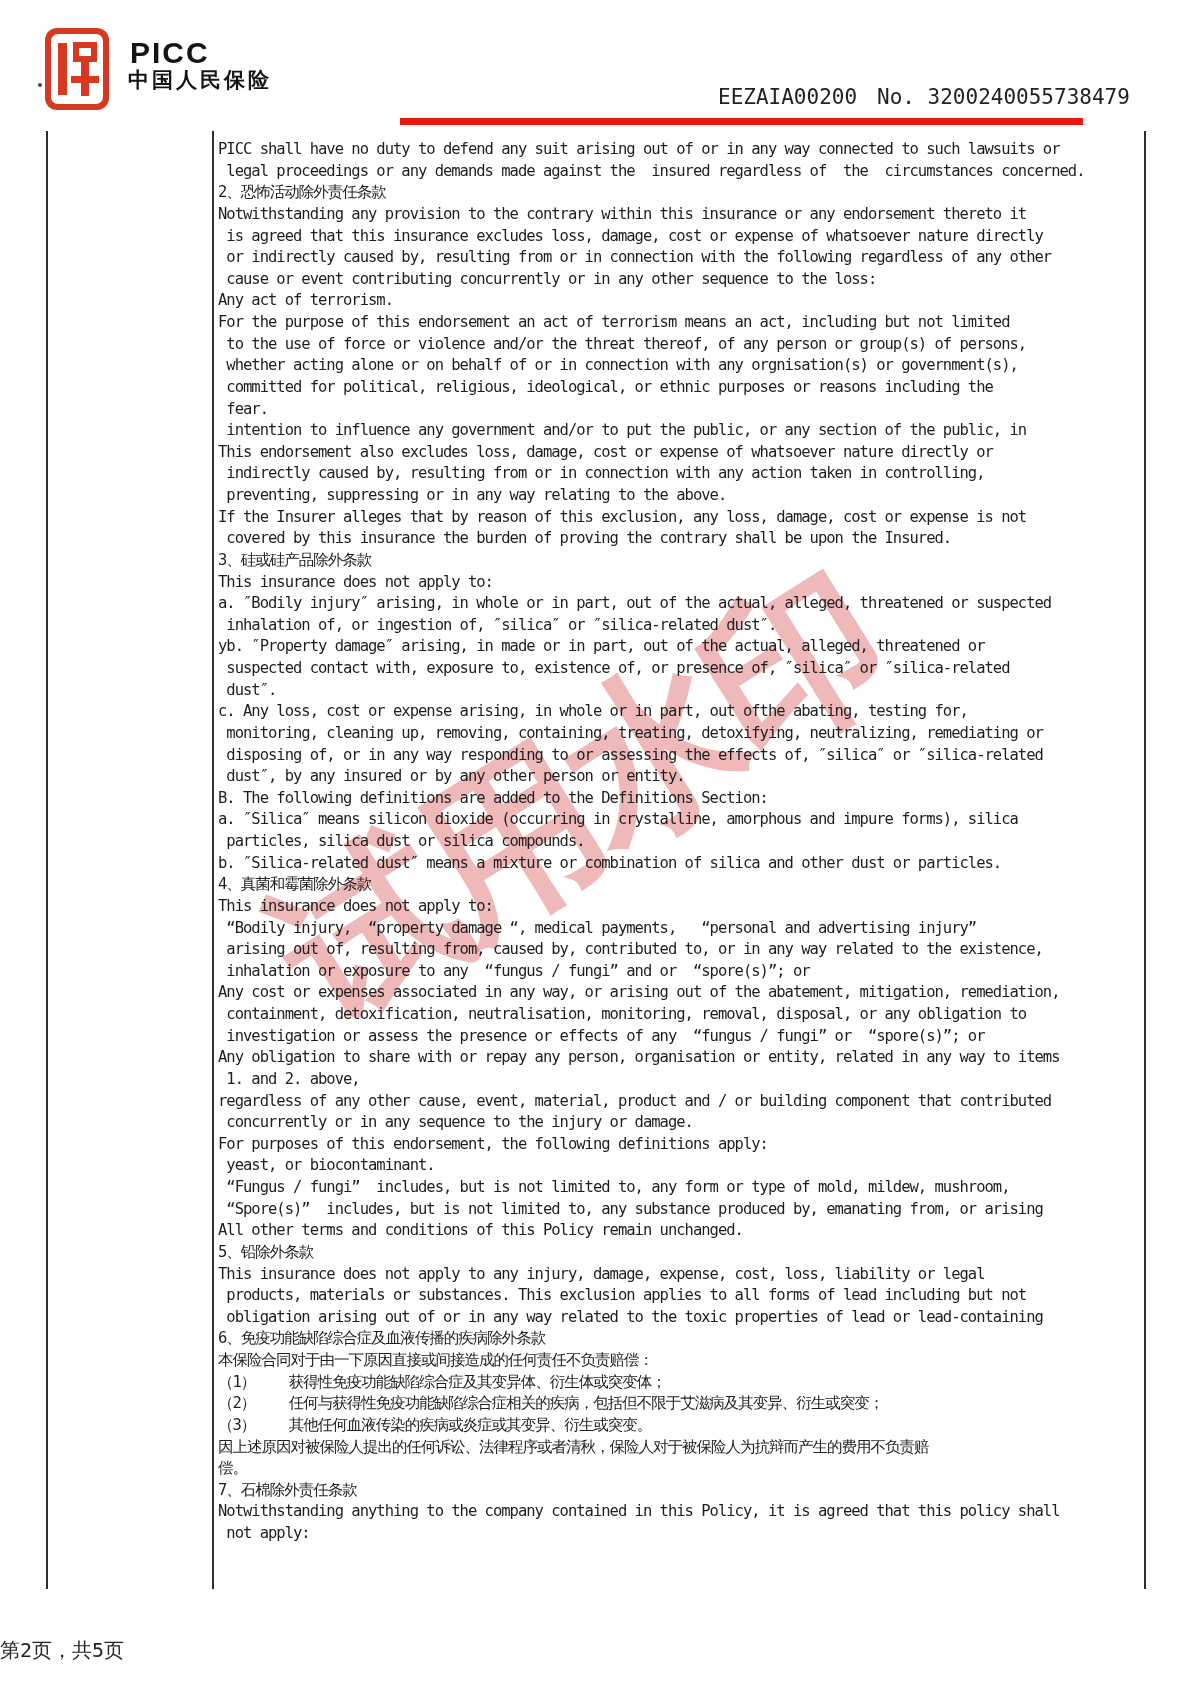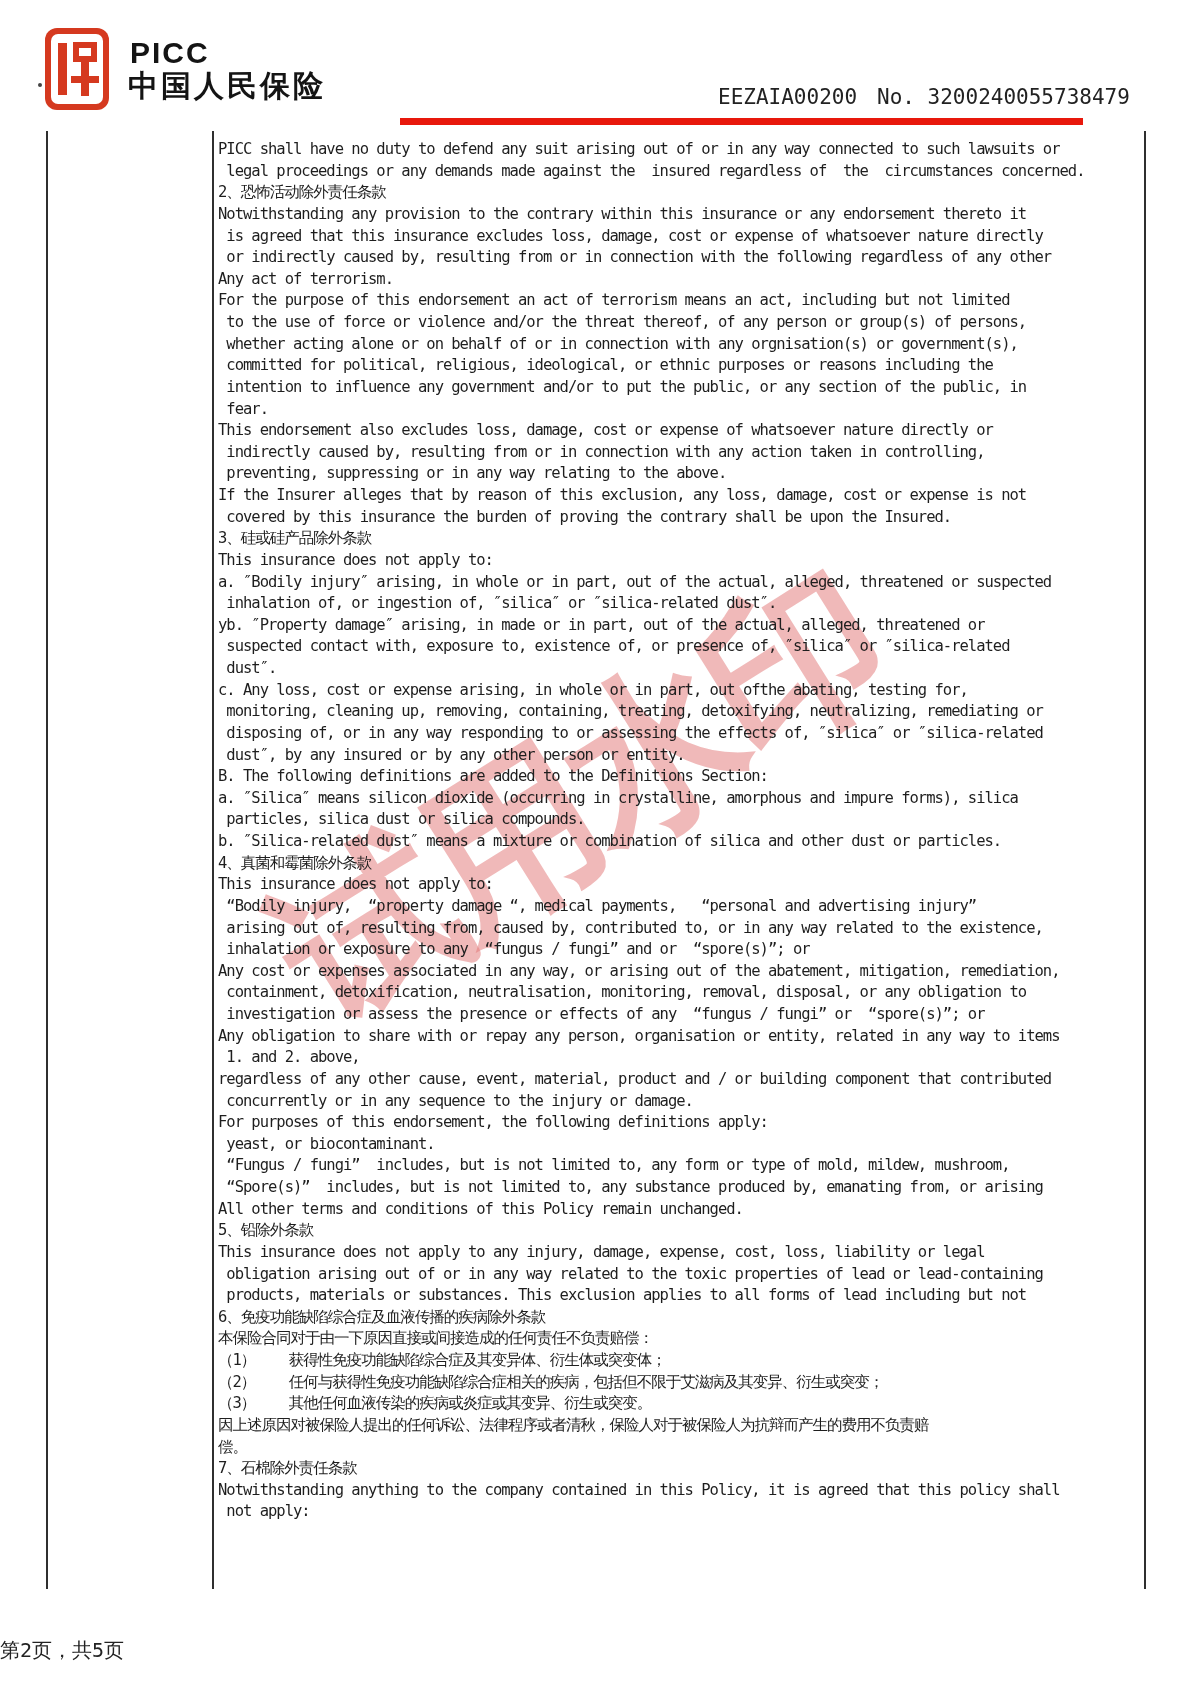--- a/index.html
+++ b/index.html
@@ -20,21 +20,21 @@
     border:6px solid #d5391f;box-sizing:border-box;}
   .logo .s3{left:30px;top:28px;width:8px;height:34px;}
   .logo .s4{left:20px;top:42px;width:28px;height:7px;}
   .stray-dot{position:absolute;left:38px;top:83px;width:4px;height:4px;
     background:#444;border-radius:50%;z-index:3;}
   .brand-en{position:absolute;left:130px;top:36px;
     font-family:"Liberation Sans","DejaVu Sans",sans-serif;
     font-weight:bold;font-size:30px;letter-spacing:2px;color:#141414;z-index:3;}
   .brand-zh{position:absolute;left:128px;top:66px;
     font-family:"Liberation Sans","DejaVu Sans",sans-serif;
-    font-weight:bold;font-size:30px;letter-spacing:3px;color:#141414;z-index:3;}
+    font-weight:bold;font-size:21px;letter-spacing:3px;color:#141414;z-index:3;}
   .code{position:absolute;top:85px;font-size:21px;color:#222;z-index:3;}
   .code-left{left:718px;}
   .code-right{left:877px;}
   .red-rule{position:absolute;left:400px;top:118px;width:683px;height:7px;
     background:#e8180c;z-index:3;}
   
   .vline{position:absolute;top:131px;height:1458px;width:2px;background:#2f2f2f;z-index:2;}
   .vline-a{left:46px;}
   .vline-b{left:212px;}
   .vline-c{left:1144px;}
@@ -82,27 +82,28 @@
 
   <div class="watermark">试用水印</div>
 
   <main class="body-text">
       <div class="line">PICC shall have no duty to defend any suit arising out of or in any way connected to such lawsuits or</div>
       <div class="line"> legal proceedings or any demands made against the  insured regardless of  the  circumstances concerned.</div>
       <div class="line">2、恐怖活动除外责任条款</div>
       <div class="line">Notwithstanding any provision to the contrary within this insurance or any endorsement thereto it</div>
       <div class="line"> is agreed that this insurance excludes loss, damage, cost or expense of whatsoever nature directly</div>
       <div class="line"> or indirectly caused by, resulting from or in connection with the following regardless of any other</div>
+      <div class="line"> cause or event contributing concurrently or in any other sequence to the loss:</div>
       <div class="line">Any act of terrorism.</div>
       <div class="line">For the purpose of this endorsement an act of terrorism means an act, including but not limited</div>
       <div class="line"> to the use of force or violence and/or the threat thereof, of any person or group(s) of persons,</div>
       <div class="line"> whether acting alone or on behalf of or in connection with any orgnisation(s) or government(s),</div>
       <div class="line"> committed for political, religious, ideological, or ethnic purposes or reasons including the</div>
+      <div class="line"> fear.</div>
       <div class="line"> intention to influence any government and/or to put the public, or any section of the public, in</div>
-      <div class="line"> fear.</div>
       <div class="line">This endorsement also excludes loss, damage, cost or expense of whatsoever nature directly or</div>
       <div class="line"> indirectly caused by, resulting from or in connection with any action taken in controlling,</div>
       <div class="line"> preventing, suppressing or in any way relating to the above.</div>
       <div class="line">If the Insurer alleges that by reason of this exclusion, any loss, damage, cost or expense is not</div>
       <div class="line"> covered by this insurance the burden of proving the contrary shall be upon the Insured.</div>
       <div class="line">3、硅或硅产品除外条款</div>
       <div class="line">This insurance does not apply to:</div>
       <div class="line">a. ″Bodily injury″ arising, in whole or in part, out of the actual, alleged, threatened or suspected</div>
       <div class="line"> inhalation of, or ingestion of, ″silica″ or ″silica-related dust″.</div>
       <div class="line">yb. ″Property damage″ arising, in made or in part, out of the actual, alleged, threatened or</div>
@@ -128,22 +129,22 @@
       <div class="line"> 1. and 2. above,</div>
       <div class="line">regardless of any other cause, event, material, product and / or building component that contributed</div>
       <div class="line"> concurrently or in any sequence to the injury or damage.</div>
       <div class="line">For purposes of this endorsement, the following definitions apply:</div>
       <div class="line"> yeast, or biocontaminant.</div>
       <div class="line"> “Fungus / fungi”  includes, but is not limited to, any form or type of mold, mildew, mushroom,</div>
       <div class="line"> “Spore(s)”  includes, but is not limited to, any substance produced by, emanating from, or arising</div>
       <div class="line">All other terms and conditions of this Policy remain unchanged.</div>
       <div class="line">5、铅除外条款</div>
       <div class="line">This insurance does not apply to any injury, damage, expense, cost, loss, liability or legal</div>
+      <div class="line"> products, materials or substances. This exclusion applies to all forms of lead including but not</div>
       <div class="line"> obligation arising out of or in any way related to the toxic properties of lead or lead-containing</div>
-      <div class="line"> products, materials or substances. This exclusion applies to all forms of lead including but not</div>
       <div class="line">6、免疫功能缺陷综合症及血液传播的疾病除外条款</div>
       <div class="line">本保险合同对于由一下原因直接或间接造成的任何责任不负责赔偿：</div>
       <div class="line">（1）    获得性免疫功能缺陷综合症及其变异体、衍生体或突变体；</div>
       <div class="line">（2）    任何与获得性免疫功能缺陷综合症相关的疾病，包括但不限于艾滋病及其变异、衍生或突变；</div>
       <div class="line">（3）    其他任何血液传染的疾病或炎症或其变异、衍生或突变。</div>
       <div class="line">因上述原因对被保险人提出的任何诉讼、法律程序或者清秋，保险人对于被保险人为抗辩而产生的费用不负责赔</div>
       <div class="line">偿。</div>
       <div class="line">7、石棉除外责任条款</div>
       <div class="line">Notwithstanding anything to the company contained in this Policy, it is agreed that this policy shall</div>
       <div class="line"> not apply:</div>

